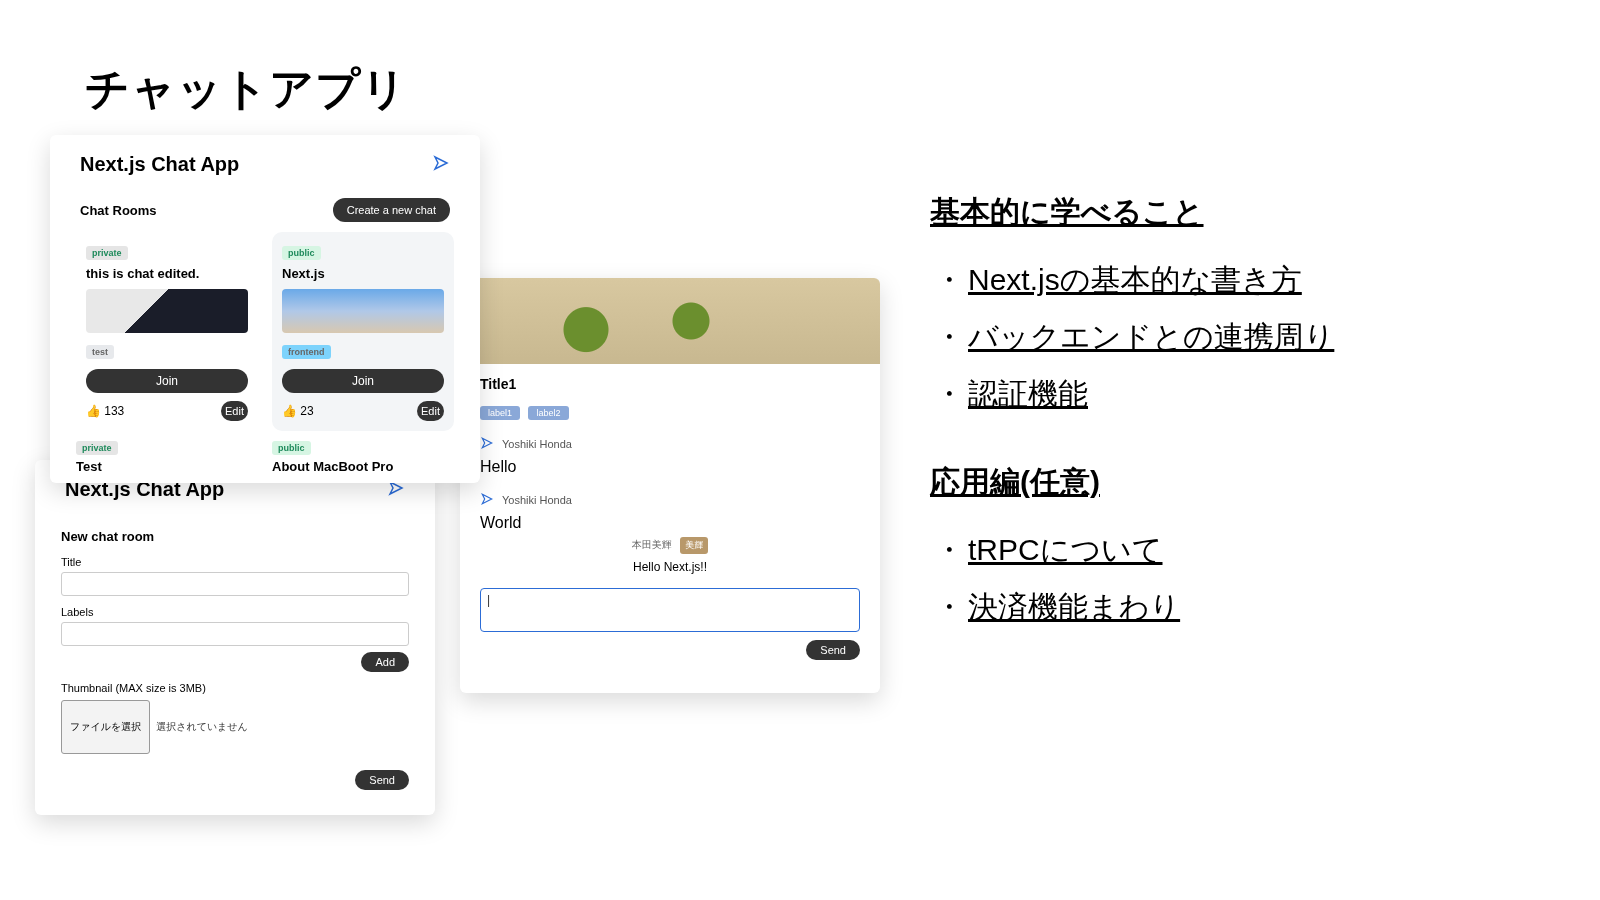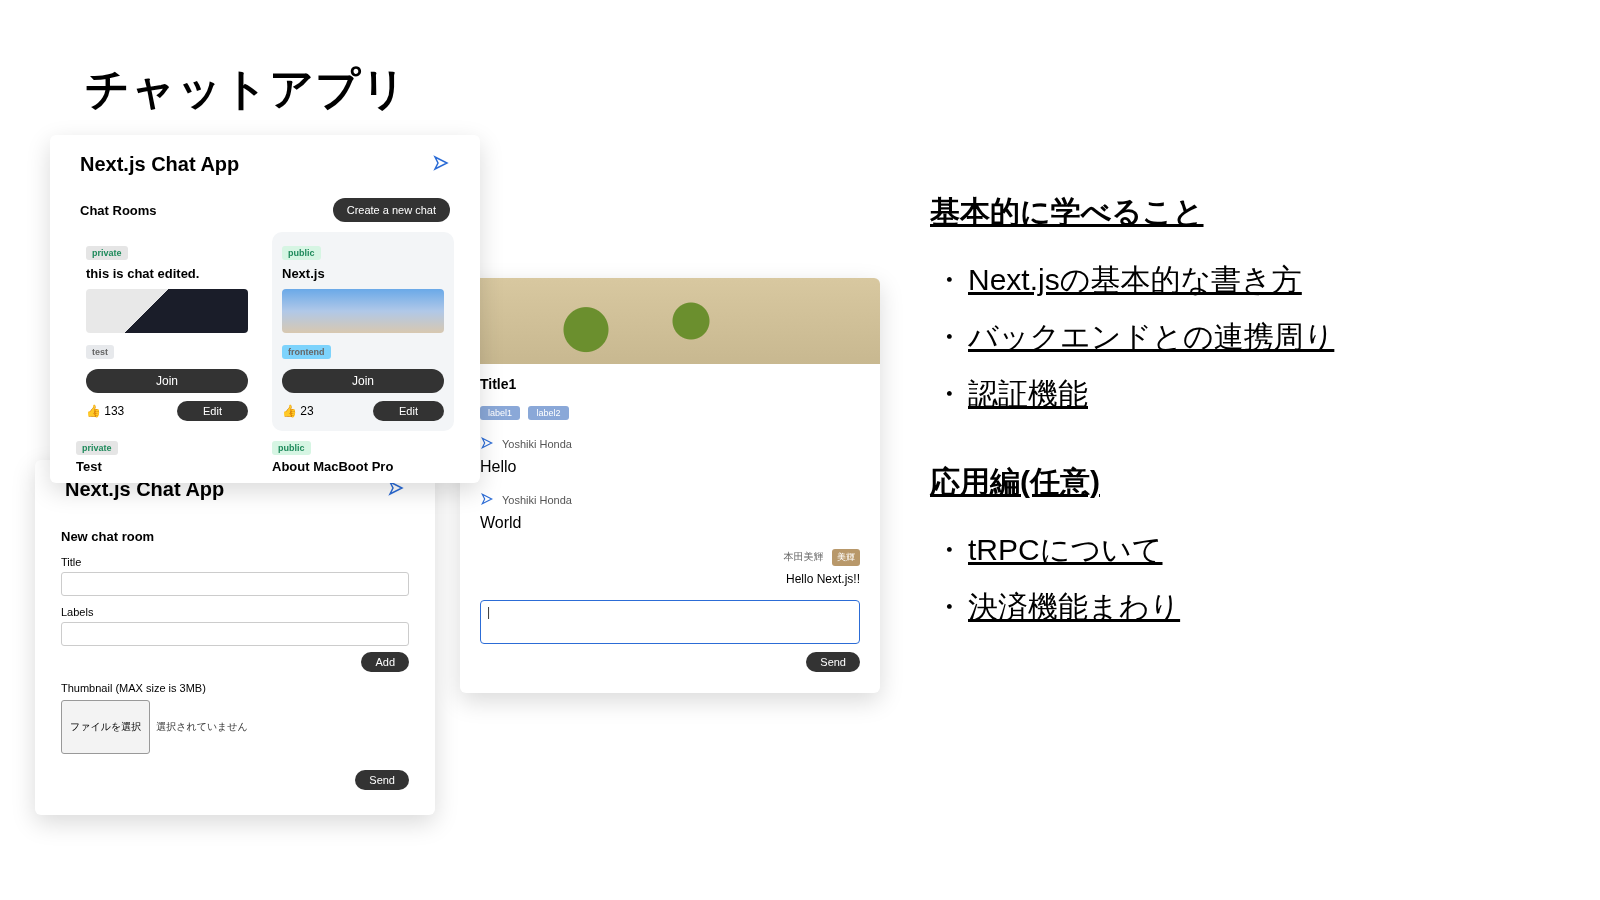--- a/index.html
+++ b/index.html
@@ -87,21 +87,21 @@
     width: 100%; height: 44px; border-radius: 4px;
     background: linear-gradient(180deg,#6aa9e8 0%, #b0c8e8 50%, #d8c8b0 100%);
   }
   .join-btn {
     width: 100%; background: #333; color: #fff; border: none;
     border-radius: 14px; padding: 5px 0; margin-top: 10px; font-size: 12px;
   }
   .card-foot { display: flex; justify-content: space-between; align-items: center; margin-top: 8px; font-size: 12px; }
   .edit-btn {
     background: #333; color: #fff; border: none;
-    border-radius: 12px; padding: 4px 26px; font-size: 11px;
+    border-radius: 12px; padding: 4px 4px; font-size: 11px;
   }
   .cards2 { display: flex; gap: 14px; padding: 6px 26px 0; }
   .cards2 > div { flex: 1; }
   .cards2 h4 { font-size: 13px; font-weight: 700; margin-top: 4px; }
 
   
   .form-block { padding: 12px 26px 18px; }
   .form-h { font-size: 13px; font-weight: 700; margin: 10px 0 12px; }
   .fld-label { font-size: 11px; margin-top: 10px; margin-bottom: 4px; display: block; }
   .txt-input {
@@ -133,21 +133,21 @@
   .chat-title { font-size: 14px; font-weight: 700; }
   .chat-labels { margin-top: 10px; }
   .lbl-blue {
     display: inline-block; background: #8aa8d8; color: #fff;
     font-size: 9px; padding: 2px 8px; border-radius: 3px; margin-right: 4px;
   }
   .msg { margin-top: 16px; }
   .msg-hdr { display: flex; align-items: center; gap: 8px; font-size: 11px; color: #555; }
   .msg-hdr svg { width: 14px; height: 14px; }
   .msg-text { font-size: 16px; margin-top: 6px; }
-  .msg-right { text-align: right; margin-top: 14px; }
+  .msg-right { text-align: center; margin-top: 2px; }
   .msg-right .who { font-size: 10px; color: #666; }
   .avatar-chip {
     display: inline-block; background: #b8986a; color: #fff;
     font-size: 9px; padding: 2px 5px; border-radius: 3px; margin-left: 4px;
   }
   .msg-right .txt { font-size: 12px; margin-top: 6px; }
   .compose {
     border: 1.5px solid #2c6cd6; border-radius: 4px;
     height: 44px; margin-top: 14px; padding: 4px 6px;
     font-size: 12px; color: #999;

